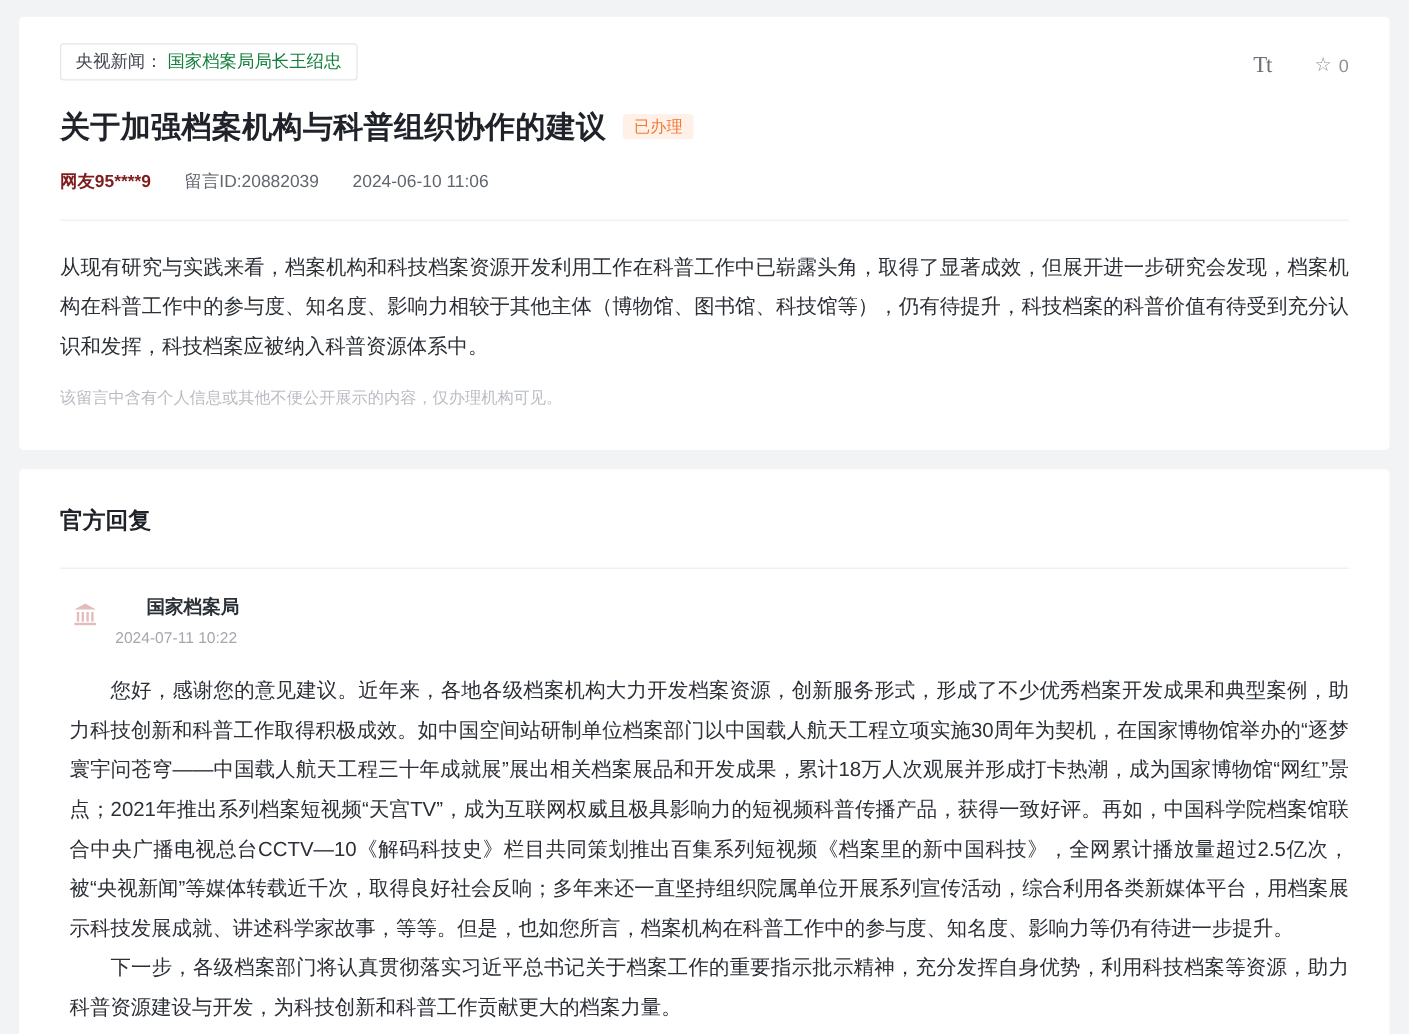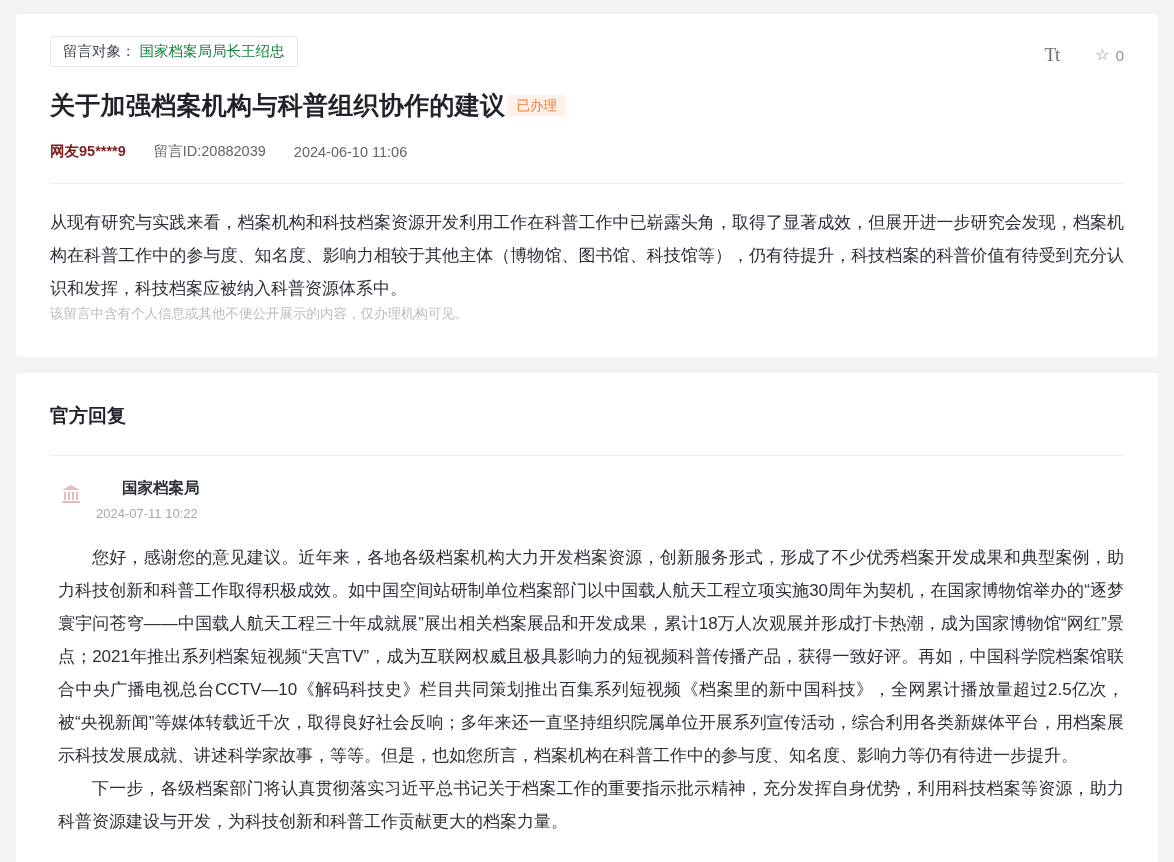--- a/index.html
+++ b/index.html
@@ -74,21 +74,21 @@
   }
   .star {
     font-size: 16px;
     line-height: 1;
     color: #8a8f99;
   }
 
   .title-row {
     display: flex;
     align-items: center;
-    gap: 2px;
+    gap: 14px;
     margin-top: 22px;
   }
   .post-title {
     font-size: 25px;
     font-weight: bold;
     color: #1f2329;
     letter-spacing: 0.3px;
   }
   .status-badge {
     background: #fff1e8;
@@ -123,20 +123,21 @@
     margin-top: 22px;
     font-size: 17px;
     line-height: 33px;
     color: #2b2f36;
     text-align: justify;
   }
   .body-text p {
     margin: 0;
   }
   .note {
+    margin-top: 18px;
     font-size: 13.5px;
     color: #b9bcc2;
   }
 
   
   .card-reply {
     margin-top: 16px;
     padding: 30px 34px 40px 34px;
     min-height: 420px;
   }
@@ -195,21 +196,21 @@
 </style>
 </head>
 <body>
 
 <div class="page">
 
   <div class="card card-top">
 
     <div class="target-row">
       <div class="target-chip">
-        <span class="label">留言对象：</span>
+        <span class="label">央视新闻：</span>
         <span class="value">国家档案局局长王绍忠</span>
       </div>
     </div>
 
     <div class="top-right">
       <span class="tt-icon">Tt</span>
       <span class="fav">
         <span class="star">☆</span>
         <span>0</span>
       </span>

